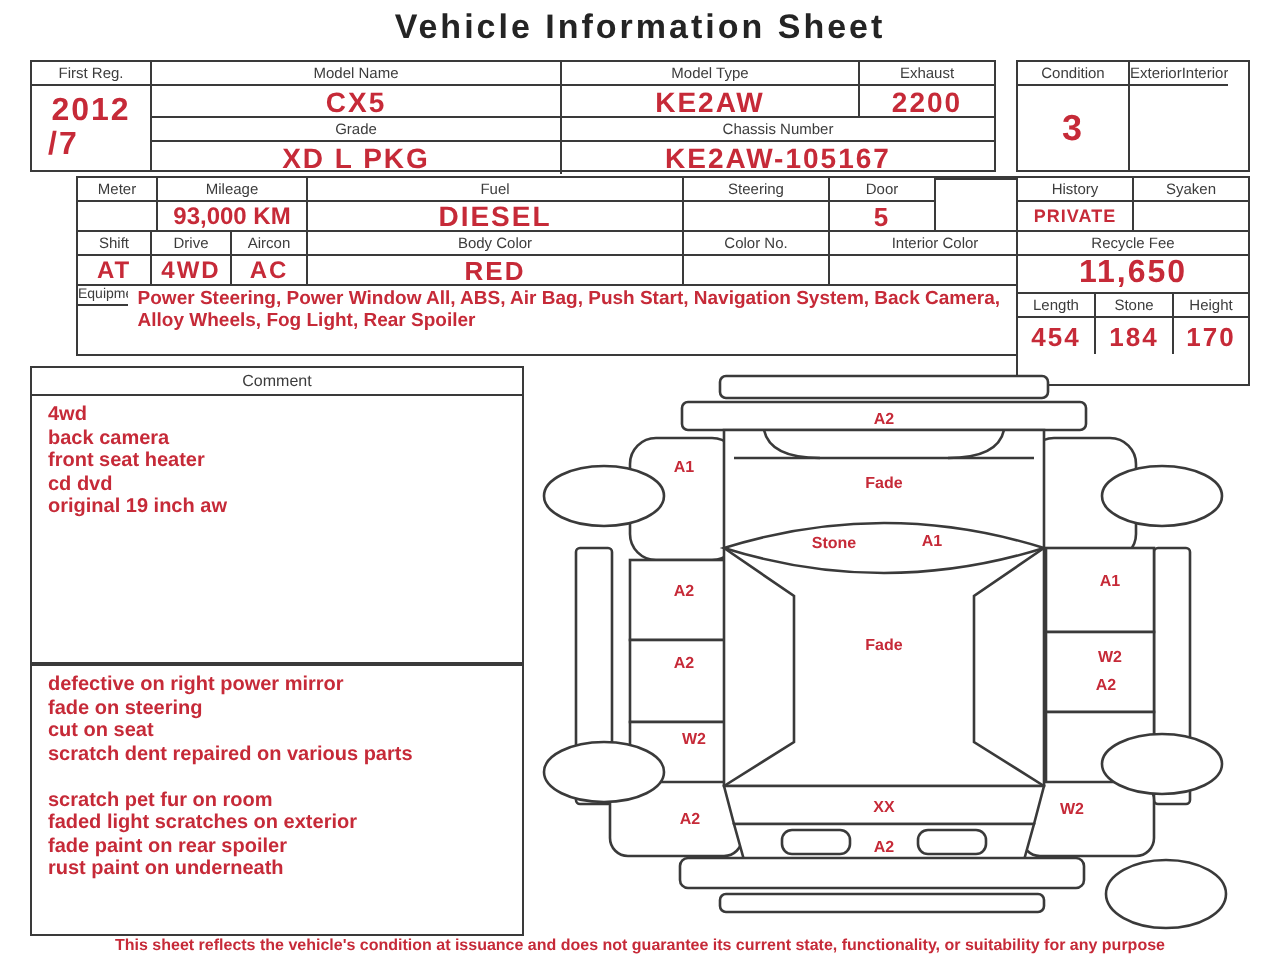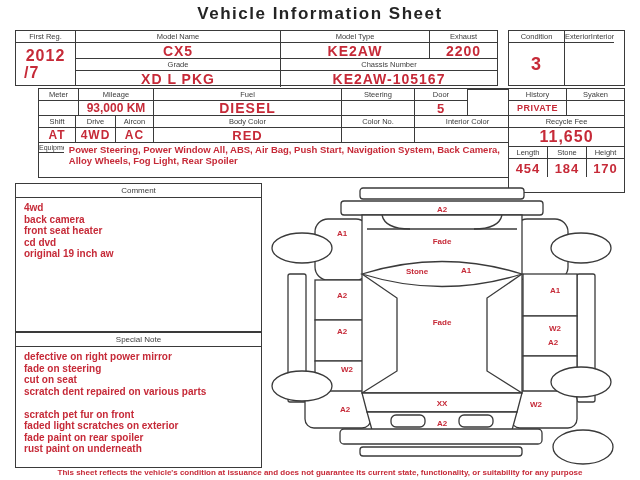--- a/index.html
+++ b/index.html
@@ -183,28 +183,27 @@
     <div class="notes">
       <div>4wd</div>
       <div>back camera</div>
       <div>front seat heater</div>
       <div>cd dvd</div>
       <div>original 19 inch aw</div>
     </div>
   </div>
 
   <div class="abs tbl" style="left:15px;top:332px;width:247px;height:136px;">
-    <div class="panelhdr">Special Note</div>
     <div class="notes">
       <div>defective on right power mirror</div>
       <div>fade on steering</div>
       <div>cut on seat</div>
       <div>scratch dent repaired on various parts</div>
       <div></div>
-      <div>scratch pet fur on front</div>
+      <div>scratch pet fur on room</div>
       <div>faded light scratches on exterior</div>
       <div>fade paint on rear spoiler</div>
       <div>rust paint on underneath</div>
     </div>
   </div>
 
   <div class="abs" style="left:265px;top:186px;width:372px;height:280px;">
     <svg width="372" height="280" viewBox="0 0 372 280">
       <g stroke="#3a3a3a" stroke-width="1.3" fill="#ffffff">
 

